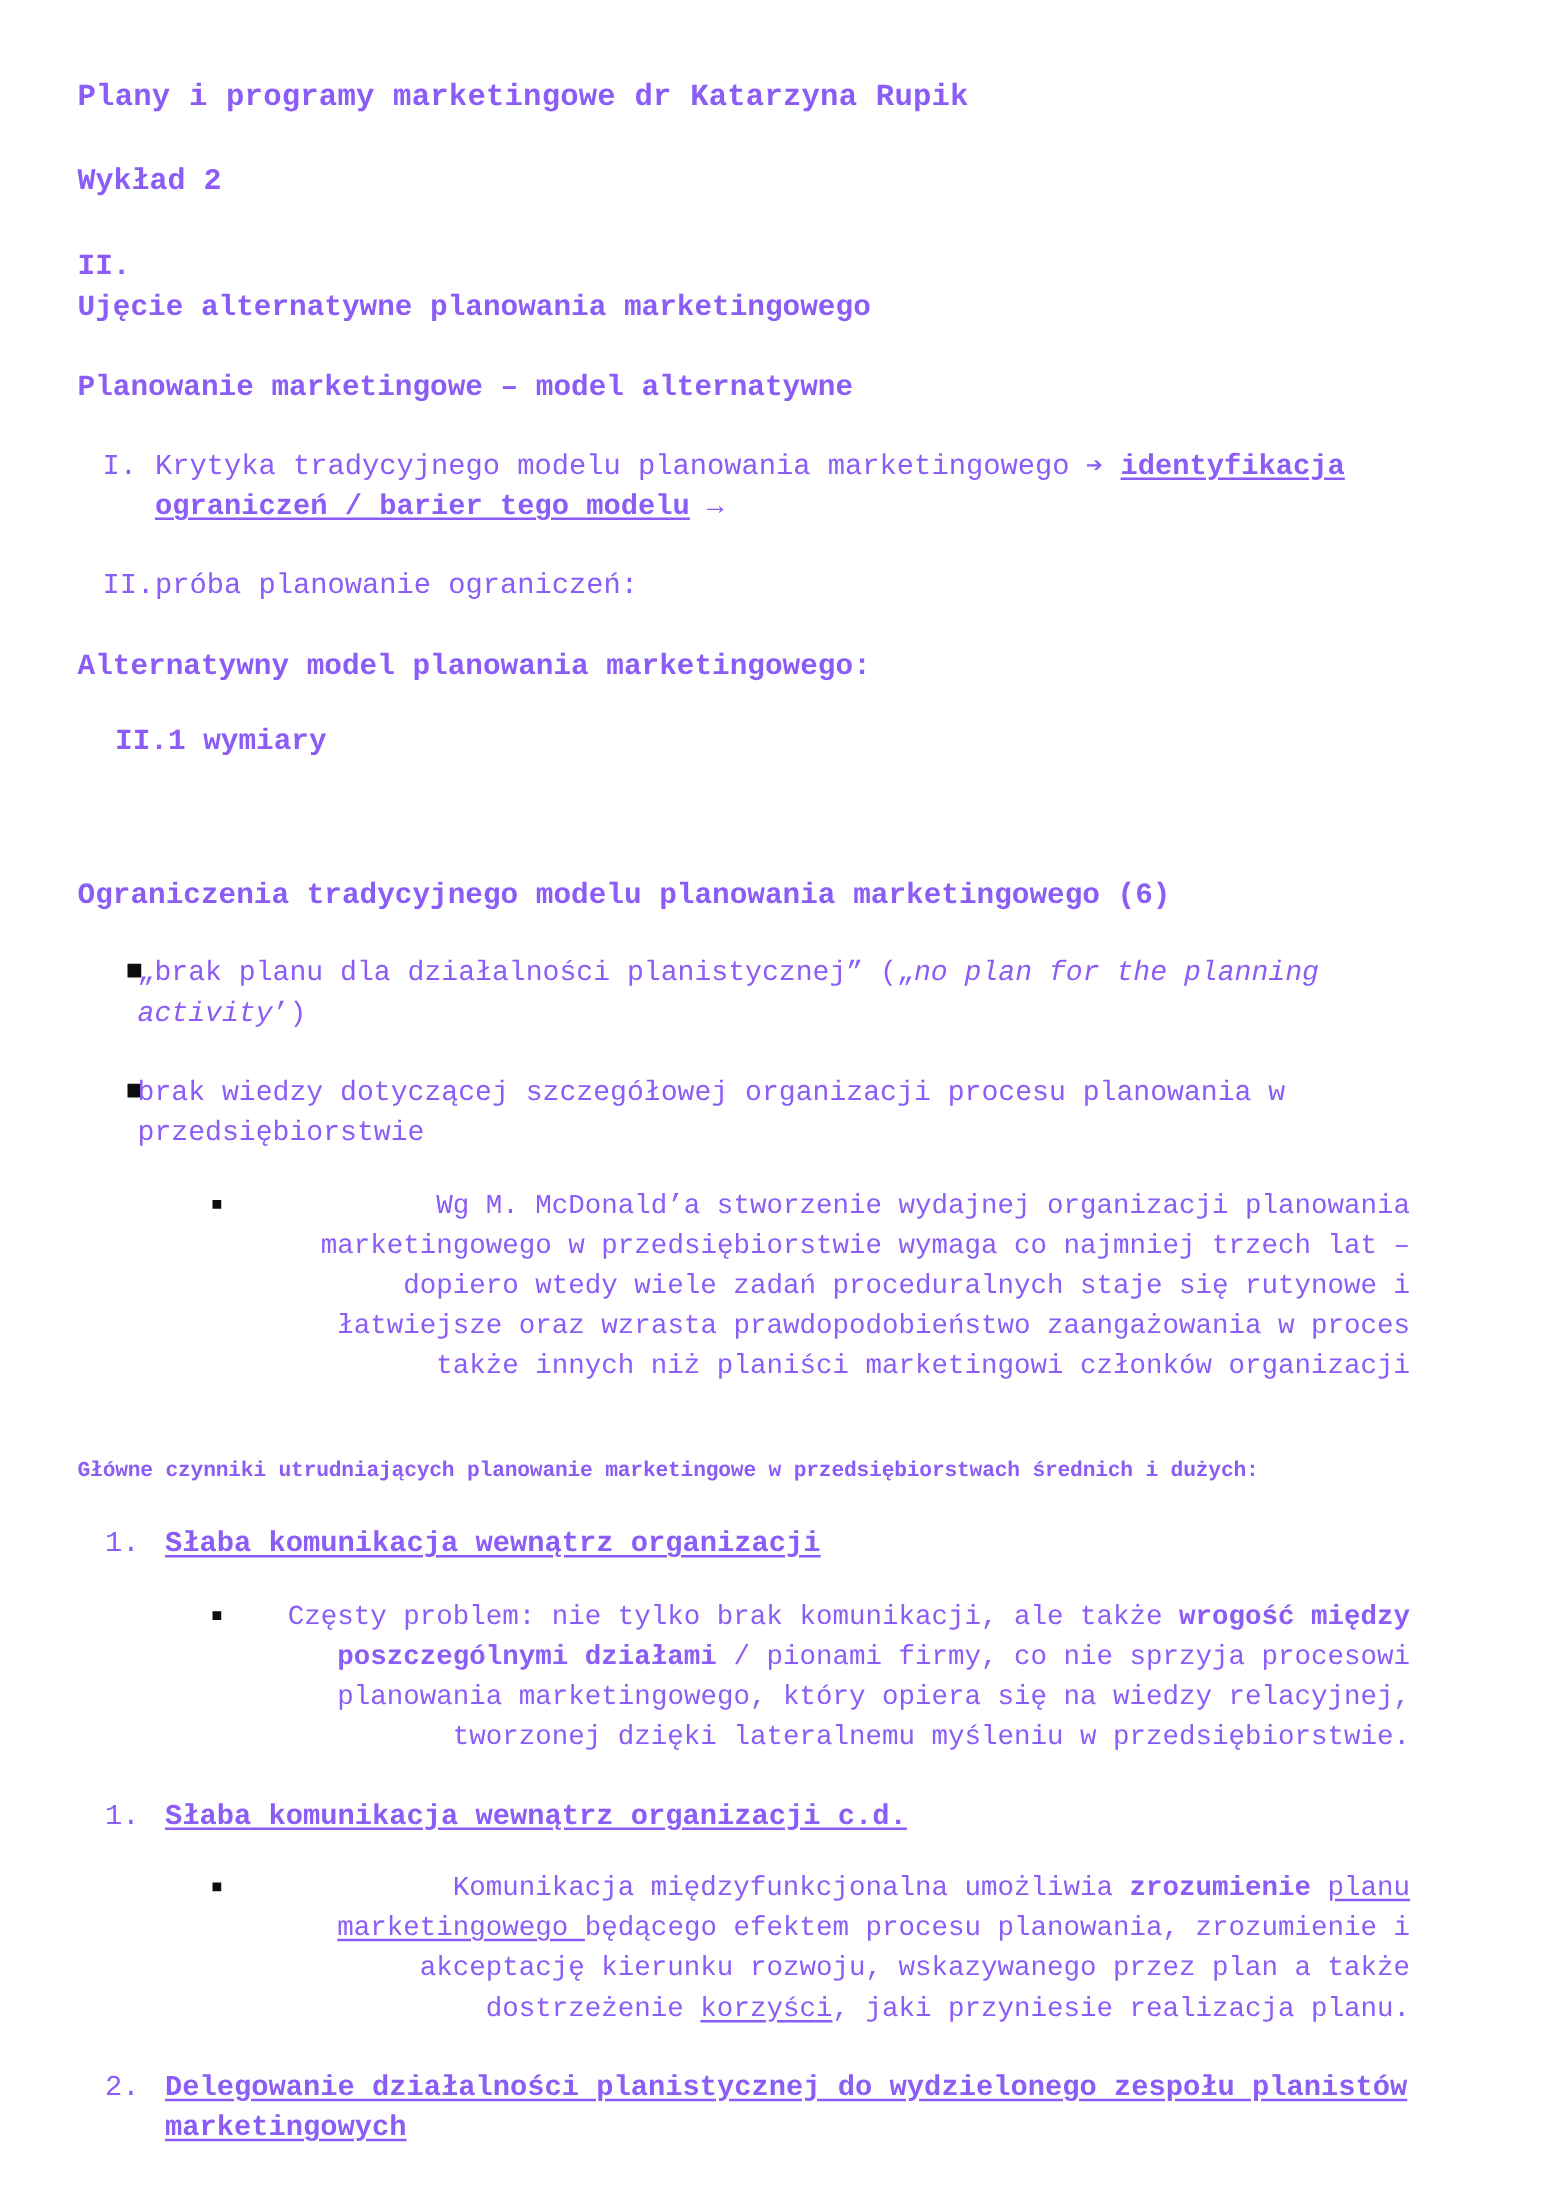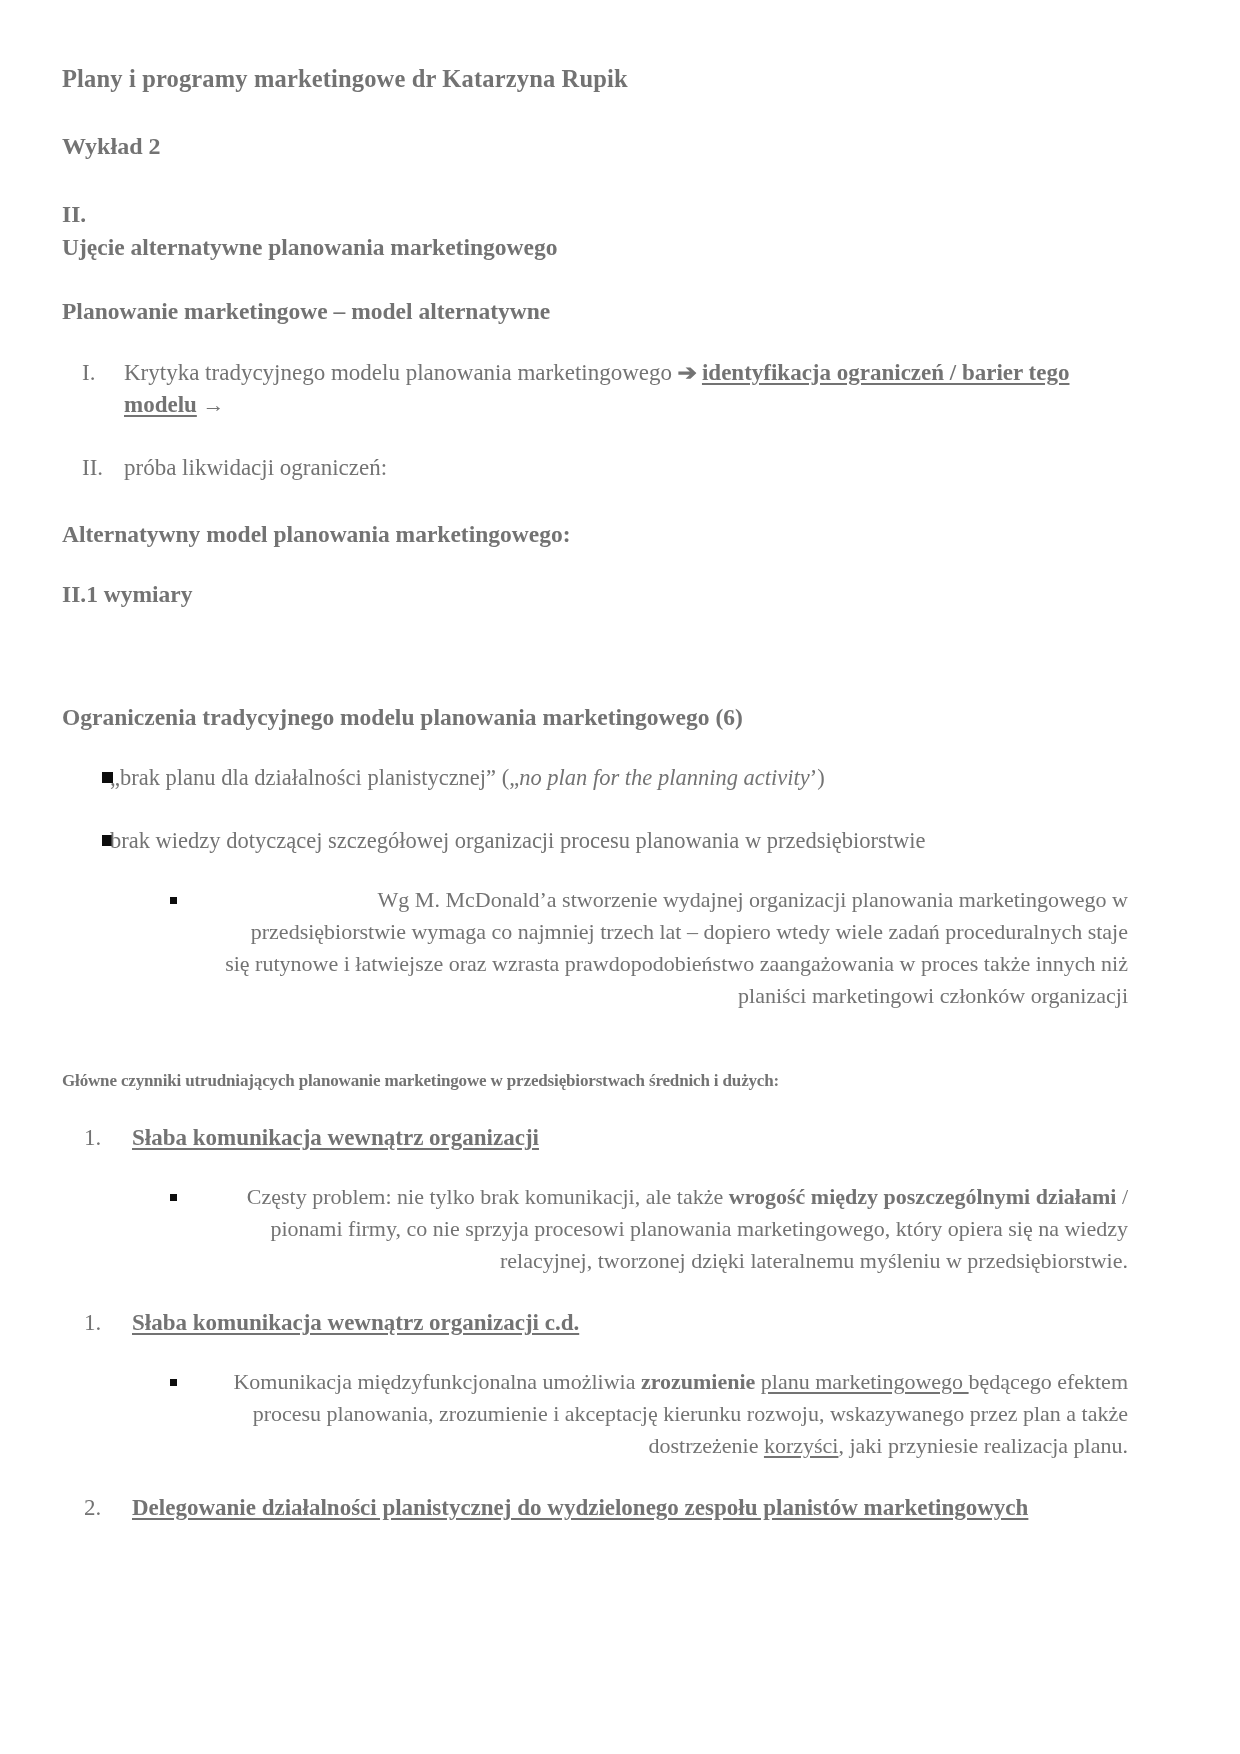--- a/index.html
+++ b/index.html
@@ -5,22 +5,22 @@
   html, body {
     margin: 0;
     padding: 0;
     background: #ffffff;
   }
   .page {
     position: relative;
     width: 1240px;
     height: 1754px;
     background: #ffffff;
-    font-family: Liberation Serif, serif;
-    color: #737373;
+    font-family: Liberation Mono, monospace;
+    color: #8b5cf6;
     box-sizing: border-box;
     padding: 52px 112px 40px 62px;
     overflow: hidden;
   }
   .doc-body {
     width: 100%;
   }
 
   
   .h-title {
@@ -44,21 +44,21 @@
   }
   .h-sect.tight {
     margin-top: 2px;
   }
   .h-bold {
     font-weight: bold;
     font-size: 23.5px;
     line-height: 1.3;
     margin: 34px 0 0 0;
   }
-  .h-bold.small-gap { margin-top: 30px; }
+  .h-bold.small-gap { margin-top: 30px; margin-left: 30px; }
 
   .h-wide {
     font-weight: bold;
     font-size: 17px;
     line-height: 1.3;
     margin: 0;
     letter-spacing: -0.15px;
   }
 
   
@@ -181,21 +181,21 @@
 
     <div class="roman-item">
       <div class="marker">I.</div>
       <div class="content">
         <span>Krytyka tradycyjnego modelu planowania marketingowego</span><span>&nbsp;</span><span class="arrow-bold">➔</span><span>&nbsp;</span><span class="u-bold">identyfikacja ograniczeń / barier tego modelu</span><span>&nbsp;</span><span class="arrow-thin">→</span>
       </div>
     </div>
 
     <div class="roman-item">
       <div class="marker">II.</div>
-      <div class="content">próba likwidacji ograniczeń:</div>
+      <div class="content">próba planowanie ograniczeń:</div>
     </div>
 
     <div class="h-bold">Alternatywny model planowania marketingowego:</div>
     <div class="h-bold small-gap">II.1 wymiary</div>
 
     <div class="spacer-lg"></div>
 
     <div class="h-bold">Ograniczenia tradycyjnego modelu planowania marketingowego (6)</div>
 
     <div class="sq-item">

